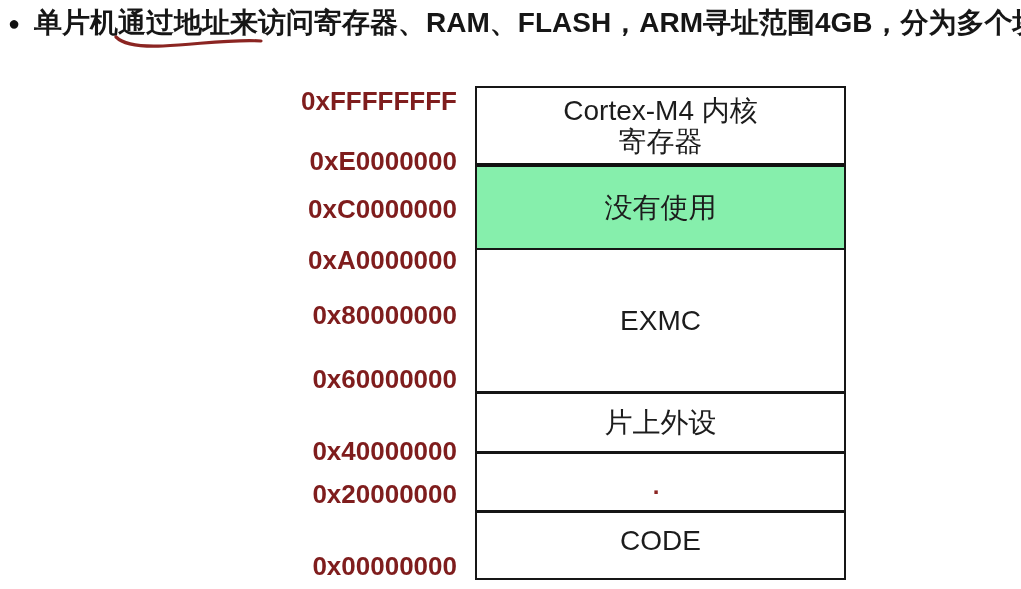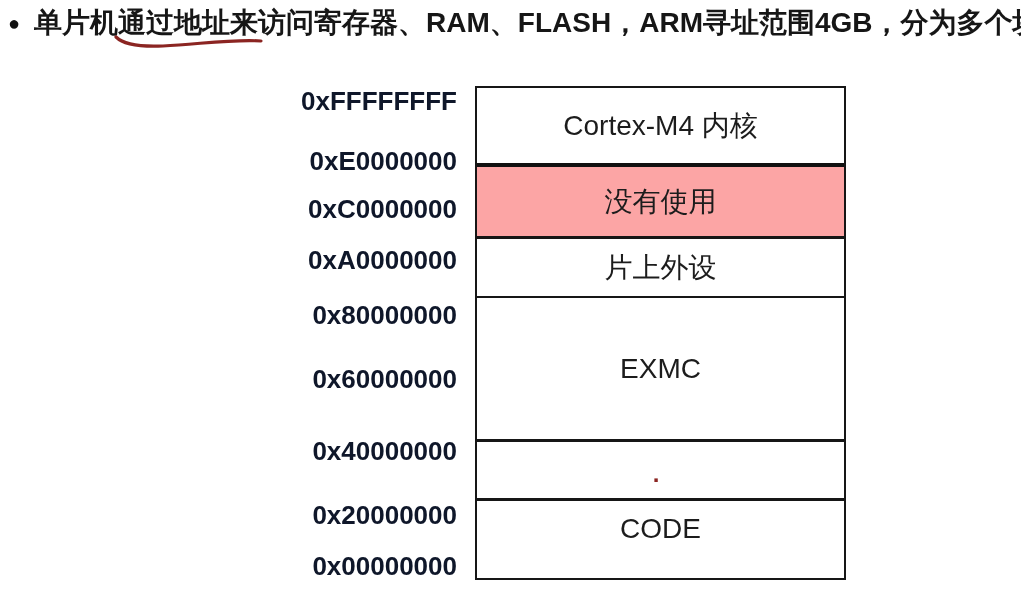--- a/index.html
+++ b/index.html
@@ -47,21 +47,21 @@
   }
 
   
   .addr {
     position: absolute;
     left: 290px;
     width: 167px;
     text-align: right;
     font-size: 26px;
     font-weight: bold;
-    color: #0f172a;
+    color: #7f1d1d;
     line-height: 30px;
     white-space: nowrap;
   }
 
   .memory-box {
     position: absolute;
     left: 475px;
     top: 86px;
     width: 371px;
     height: 494px;
@@ -72,21 +72,21 @@
   .blk {
     box-sizing: border-box;
     display: flex;
     align-items: center;
     justify-content: center;
     font-size: 28px;
     color: #1c1c1c;
     text-align: center;
   }
   .blk-cortex   { height: 75px; }
-  .blk-unused   { height: 73px; border-top: 4px solid #111111; background: #fca5a5; }
+  .blk-unused   { height: 85px; border-top: 4px solid #111111; background: #86efac; }
   .blk-exmc     { height: 143px; border-top: 2px solid #161616; }
   .blk-periph   { height: 60px;  border-top: 3px solid #161616; }
   .blk-sram     { height: 59px;  border-top: 3px solid #161616; }
   .blk-code     { height: 58px;  border-top: 3px solid #161616; justify-content: center; }
 
   .two-line { line-height: 31px; }
   .pen-dot {
     color: #8b2522;
     font-weight: bold;
     font-size: 24px;
@@ -111,41 +111,42 @@
 
   <div>
 
     <div class="addr" style="top:86px">0xFFFFFFFF</div>
     <div class="addr" style="top:146px">0xE0000000</div>
     <div class="addr" style="top:194px">0xC0000000</div>
     <div class="addr" style="top:245px">0xA0000000</div>
     <div class="addr" style="top:300px">0x80000000</div>
     <div class="addr" style="top:364px">0x60000000</div>
     <div class="addr" style="top:436px">0x40000000</div>
-    <div class="addr" style="top:500px">0x20000000</div>
+    <div class="addr" style="top:479px">0x20000000</div>
     <div class="addr" style="top:551px">0x00000000</div>
 
     <div class="memory-box">
 
       <div class="blk blk-cortex">
         <div class="two-line">
           <div>Cortex-M4 内核</div>
+          <div>寄存器</div>
         </div>
       </div>
 
       <div class="blk blk-unused">
         <span>没有使用</span>
       </div>
 
+      <div class="blk blk-exmc">
+        <span>EXMC</span>
+      </div>
+
       <div class="blk blk-periph">
         <span>片上外设</span>
-      </div>
-
-      <div class="blk blk-exmc">
-        <span>EXMC</span>
       </div>
 
       <div class="blk blk-sram">
         <span class="pen-dot">.</span>
       </div>
 
       <div class="blk blk-code">
         <span>CODE</span>
       </div>
 

